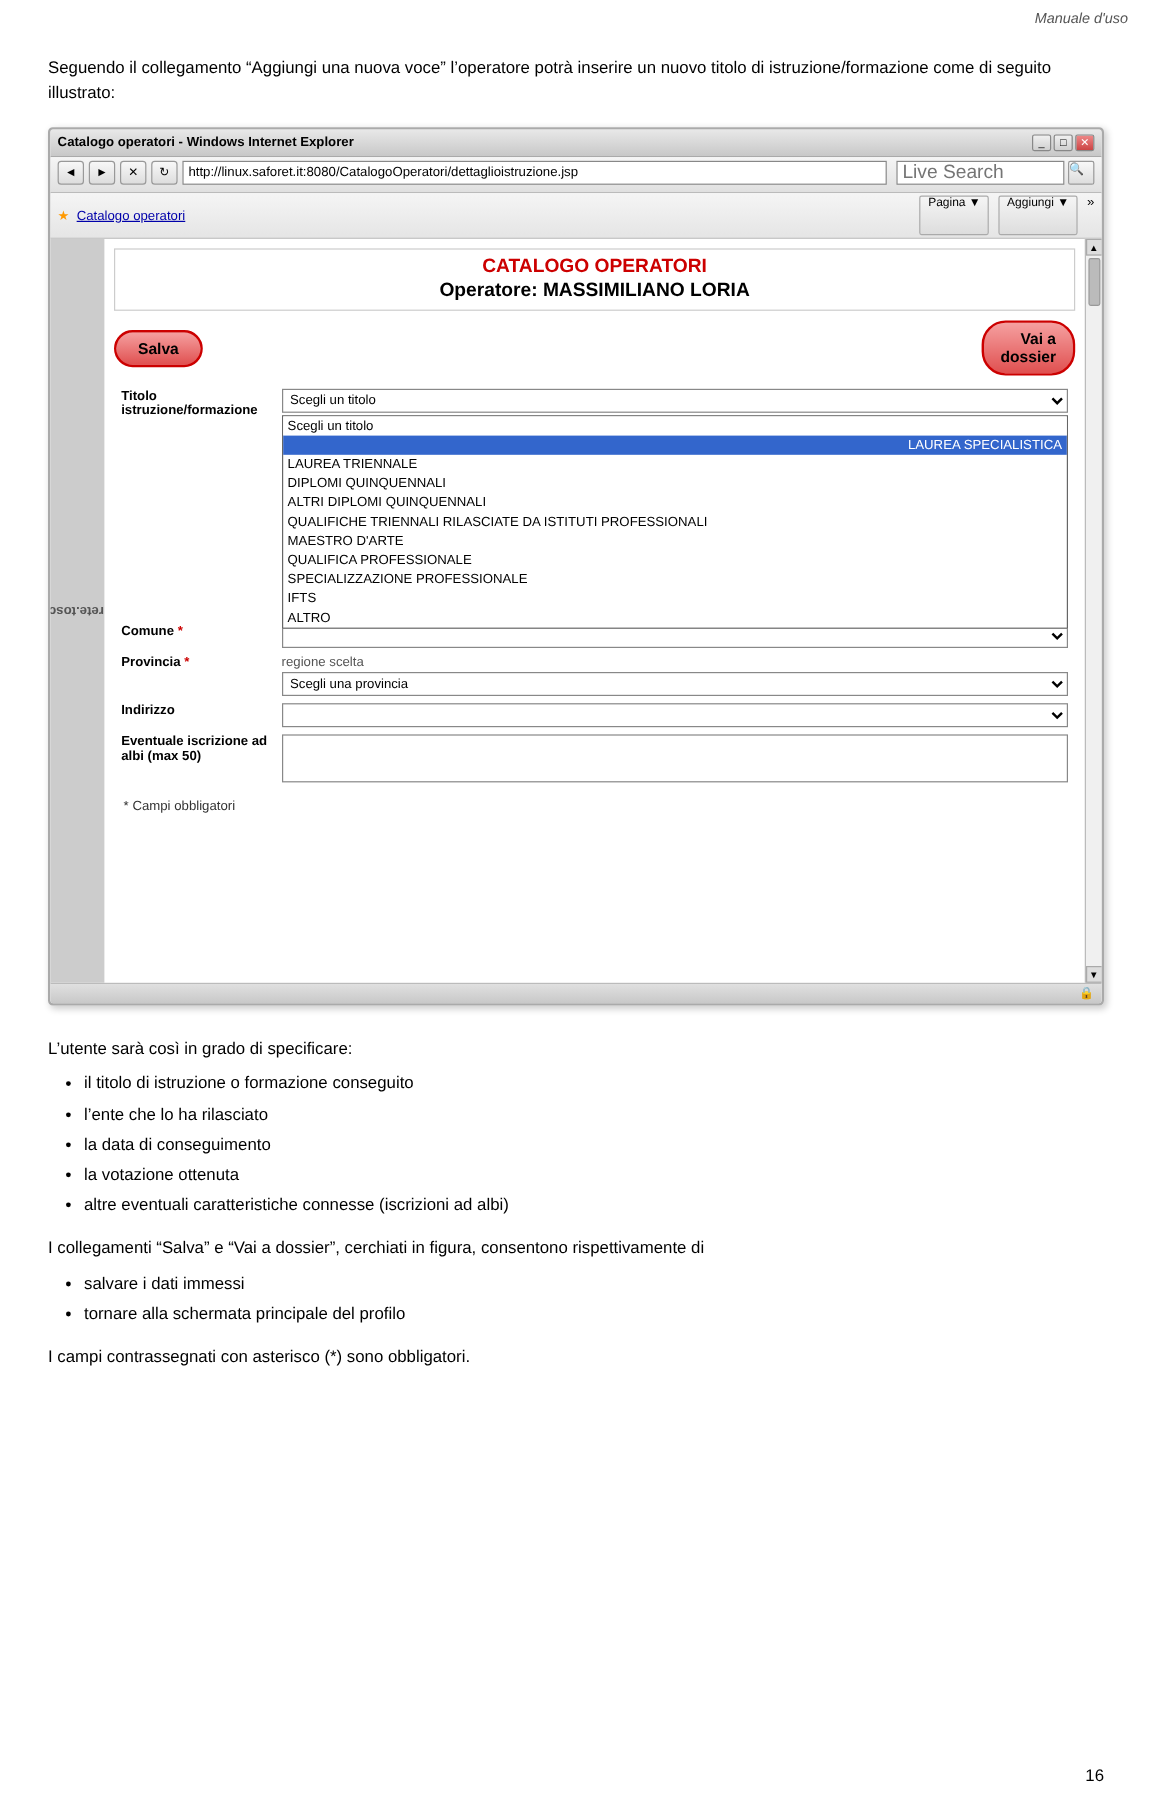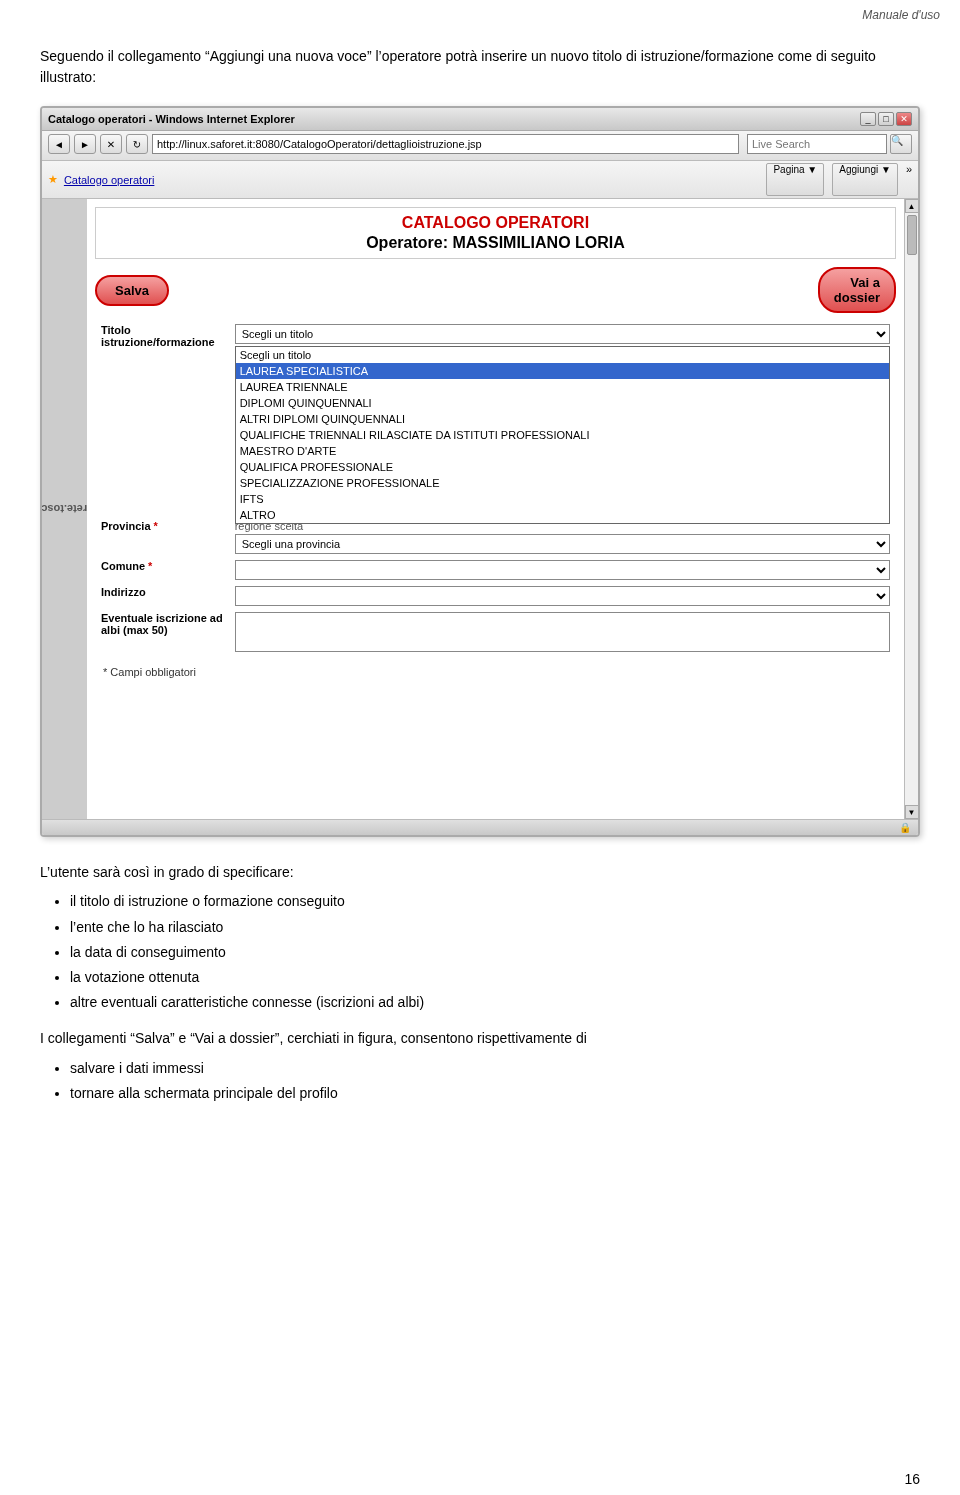--- a/index.html
+++ b/index.html
@@ -93,21 +93,21 @@
       height: 20px;
       border: 1px solid #888;
       font-size: 11px;
       padding: 0 4px;
       background: #fff;
     }
     .search-input {
       width: 140px;
       height: 20px;
       border: 1px solid #888;
-      font-size: 11px;
+      font-size: 16px;
       padding: 0 4px;
     }
     .search-btn {
       width: 22px;
       height: 20px;
       background: linear-gradient(to bottom, #f8f8f8, #ddd);
       border: 1px solid #999;
       border-radius: 2px;
       font-size: 10px;
       cursor: pointer;
@@ -403,52 +403,52 @@
             <tr>
               <td class="form-label">Titolo<br>istruzione/formazione</td>
               <td class="form-field">
                 <div style="position:relative;">
                   <select class="form-select" style="width:100%;">
                     <option>Scegli un titolo</option>
                   </select>
                   
                   <div style="position:absolute;left:0;top:22px;z-index:200;background:#fff;border:1px solid #666;width:100%;font-size:11px;">
                     <div style="padding:2px 4px;background:#fff;">Scegli un titolo</div>
-                    <div style="padding:2px 4px;background:#3366cc;color:#fff;">LAUREA SPECIALISTICA</div>
+                    <div style="padding:2px 4px;background:#3366cc;color:#fff;text-align:right;">LAUREA SPECIALISTICA</div>
                     <div style="padding:2px 4px;">LAUREA TRIENNALE</div>
                     <div style="padding:2px 4px;">DIPLOMI QUINQUENNALI</div>
                     <div style="padding:2px 4px;">ALTRI DIPLOMI QUINQUENNALI</div>
                     <div style="padding:2px 4px;">QUALIFICHE TRIENNALI RILASCIATE DA ISTITUTI PROFESSIONALI</div>
                     <div style="padding:2px 4px;">MAESTRO D'ARTE</div>
                     <div style="padding:2px 4px;">QUALIFICA PROFESSIONALE</div>
                     <div style="padding:2px 4px;">SPECIALIZZAZIONE PROFESSIONALE</div>
                     <div style="padding:2px 4px;">IFTS</div>
                     <div style="padding:2px 4px;">ALTRO</div>
                   </div>
                 </div>
 
                 <div style="height:170px;"></div>
               </td>
             </tr>
 
             <tr>
+              <td class="form-label">Comune <span class="required">*</span></td>
+              <td class="form-field">
+                <select class="form-select">
+                  <option></option>
+                </select>
+              </td>
+            </tr>
+
+            <tr>
               <td class="form-label">Provincia <span class="required">*</span></td>
               <td class="form-field">
                 <div style="font-size:11px;color:#555;margin-bottom:2px;">regione scelta</div>
                 <select class="form-select">
                   <option>Scegli una provincia</option>
-                </select>
-              </td>
-            </tr>
-
-            <tr>
-              <td class="form-label">Comune <span class="required">*</span></td>
-              <td class="form-field">
-                <select class="form-select">
-                  <option></option>
                 </select>
               </td>
             </tr>
 
             <tr>
               <td class="form-label">Indirizzo</td>
               <td class="form-field">
                 <select class="form-select">
                   <option></option>
                 </select>
@@ -489,16 +489,17 @@
       <li>l’ente che lo ha rilasciato</li>
       <li>la data di conseguimento</li>
       <li>la votazione ottenuta</li>
       <li>altre eventuali caratteristiche connesse (iscrizioni ad albi)</li>
     </ul>
     <p>I collegamenti “Salva” e “Vai a dossier”, cerchiati in figura, consentono rispettivamente di</p>
     <ul class="bullet-list">
       <li>salvare i dati immessi</li>
       <li>tornare alla schermata principale del profilo</li>
     </ul>
+    <p>I campi contrassegnati con asterisco (*) sono obbligatori.</p>
   </div>
 </div>
 
 <div class="page-number">16</div>
 
 </body></html>

